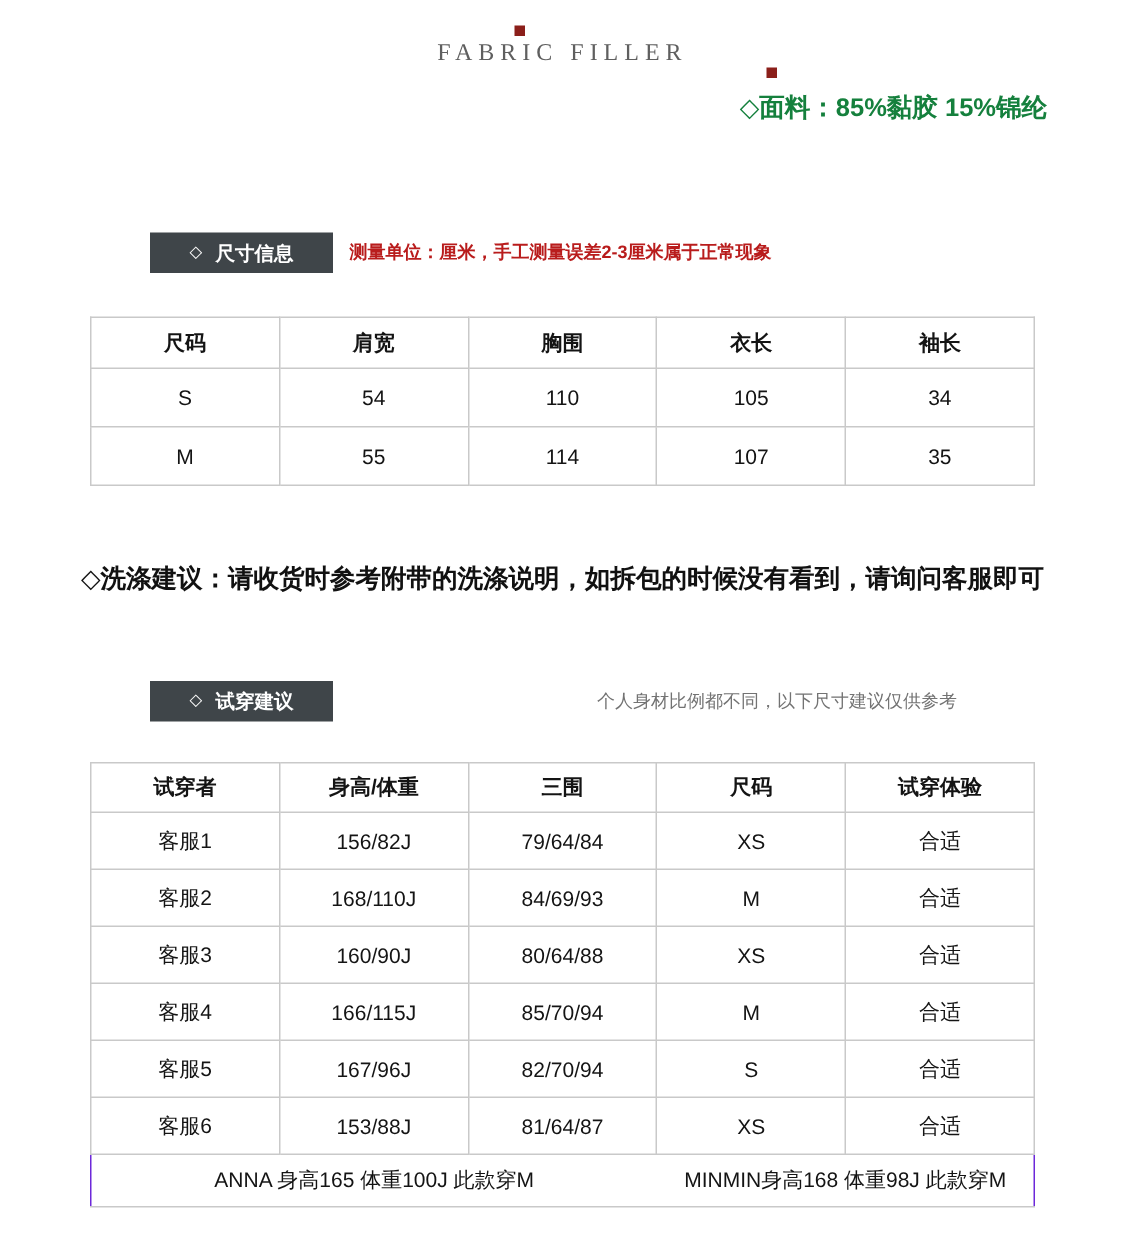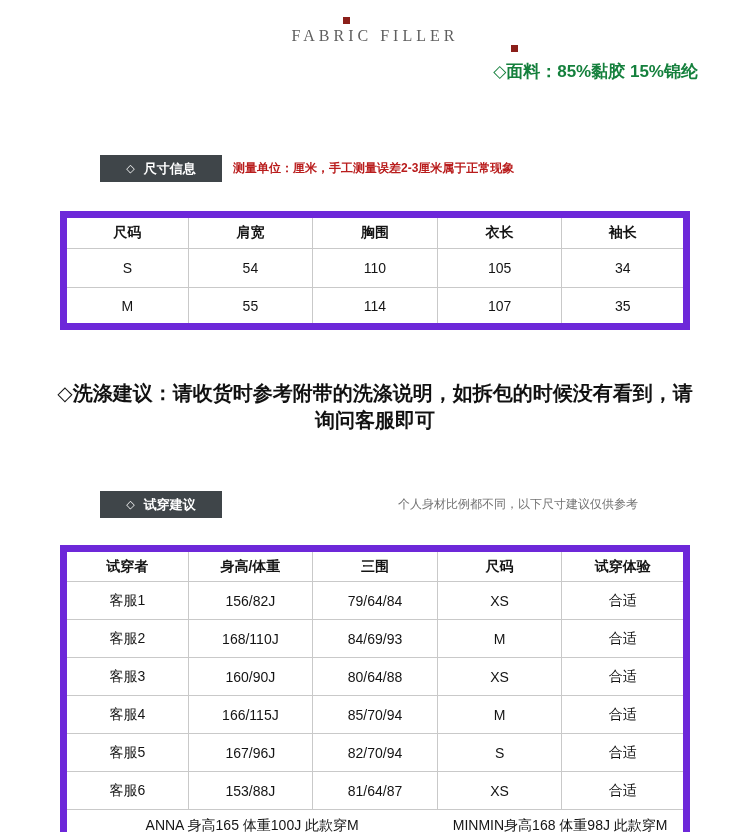--- a/index.html
+++ b/index.html
@@ -26,28 +26,28 @@
     background:#3f4549; color:#ffffff; width:122px; height:27px;
     display:flex; align-items:center; justify-content:center; gap:9px;
     font-size:13px; font-weight:bold; flex:0 0 auto;
   }
   .bar-diamond { font-size:11px; font-weight:normal; line-height:1; }
   .section-note { margin-left:11px; font-size:12px; font-weight:bold; color:#b91c1c; }
   .section-note.right { margin-left:auto; font-weight:normal; color:#737373; }
 
   .tbl {
     width:630px; margin:5px auto; border-collapse:collapse;
-    border:7px solid #6d28d9; table-layout:fixed;
+    border:1px solid #6d28d9; table-layout:fixed;
   }
   .tbl th, .tbl td { border:1px solid #c9c9c9; text-align:center; font-size:14px; color:#141414; }
   .tbl th { font-weight:bold; }
   .size-tbl { margin-top:29px; }
   .size-tbl th { height:34px; }
   .size-tbl td { height:39px; font-weight:normal; }
-  .wash-note { text-align:center; margin-top:50px; font-size:20px; font-weight:bold; color:#111; }
+  .wash-note { text-align:center; margin-top:50px; font-size:17px; font-weight:bold; color:#111; }
   .fit-tbl { margin-top:27px; }
   .fit-tbl th { height:33px; }
   .fit-tbl td { height:38px; font-weight:normal; }
   .footer-row td { border-left:0; border-right:0; height:35px; }
 </style>
 </head>
 <body>
 
 <div class="page">
 

